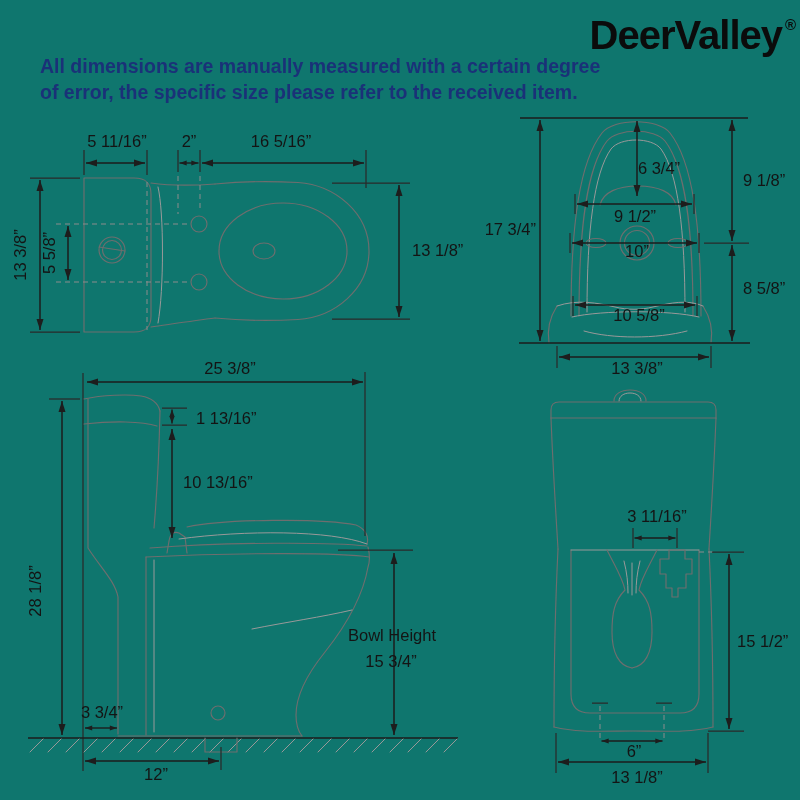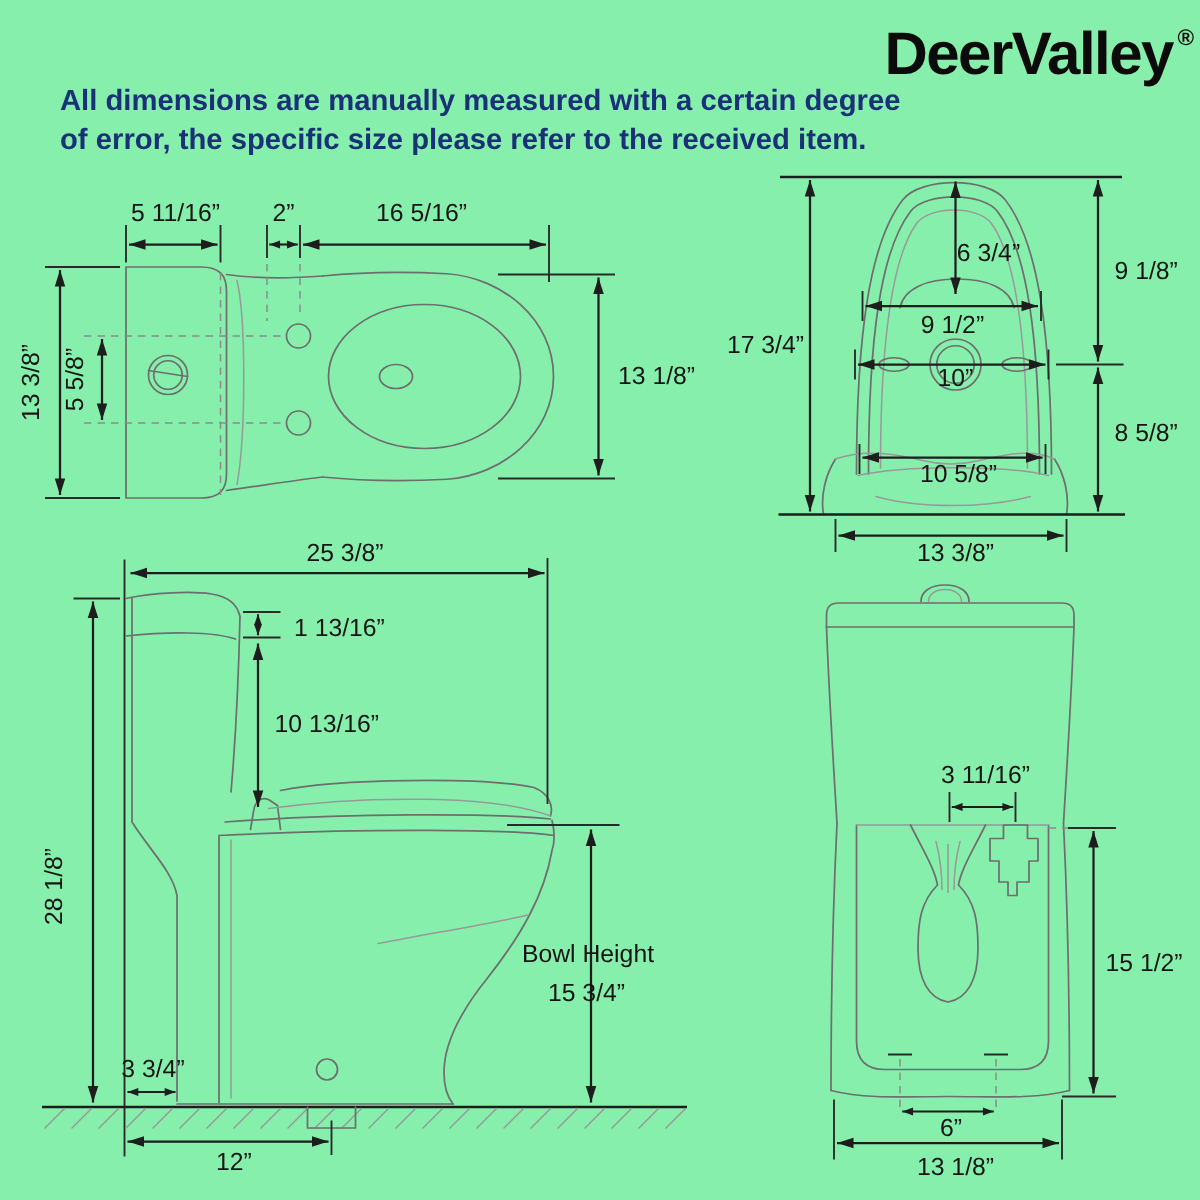--- a/index.html
+++ b/index.html
@@ -1,16 +1,16 @@
 <!DOCTYPE html>
 <html><head>
 <meta charset="utf-8">
 <style>
   html,body{margin:0;padding:0;background:#ffffff;}
-  #stage{position:relative;width:800px;height:800px;background:#86efac;font-family:"Liberation Sans",sans-serif;overflow:hidden;}
+  #stage{position:relative;width:800px;height:800px;background:#0f766e;font-family:"Liberation Sans",sans-serif;overflow:hidden;}
   svg{position:absolute;left:0;top:0;}
   .obj{fill:none;stroke:#6e6e6e;stroke-width:1.15;stroke-linecap:round;stroke-linejoin:round;}
   .obj2{fill:none;stroke:#999999;stroke-width:1;stroke-linecap:round;stroke-linejoin:round;}
   .ext{fill:none;stroke:#2a2a2a;stroke-width:1.25;}
   .extL{fill:none;stroke:#1d1d1d;stroke-width:1.7;}
   .dash{fill:none;stroke:#8c8c8c;stroke-width:1;stroke-dasharray:5 4;}
   .dim{fill:none;stroke:#1d1d1d;stroke-width:1.5;marker-start:url(#ar);marker-end:url(#ar);}
   .dimS{fill:none;stroke:#1d1d1d;stroke-width:1.4;marker-start:url(#arS);marker-end:url(#arS);}
   .t{fill:#141414;font-size:16.5px;font-family:"Liberation Sans",sans-serif;}
   .logo{font-size:40px;font-weight:bold;fill:#0b0b0b;letter-spacing:-1px;font-family:"Liberation Sans",sans-serif;}

